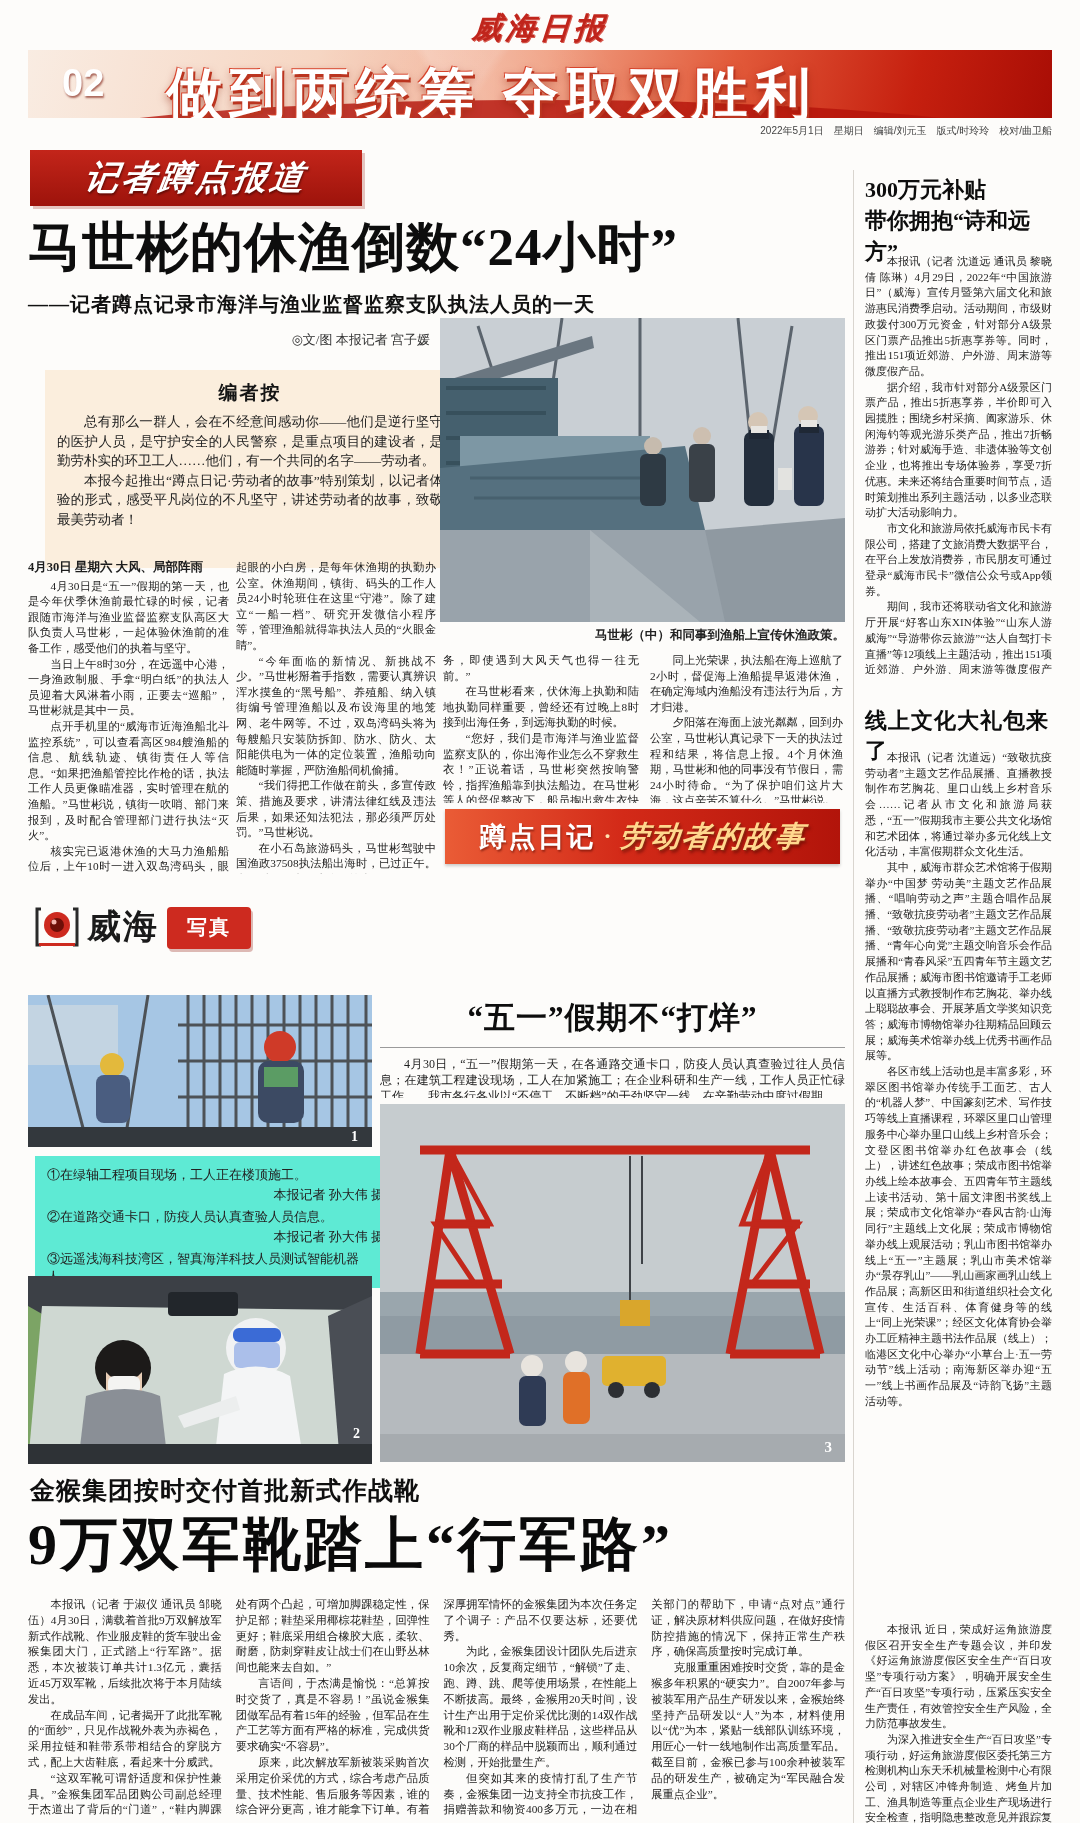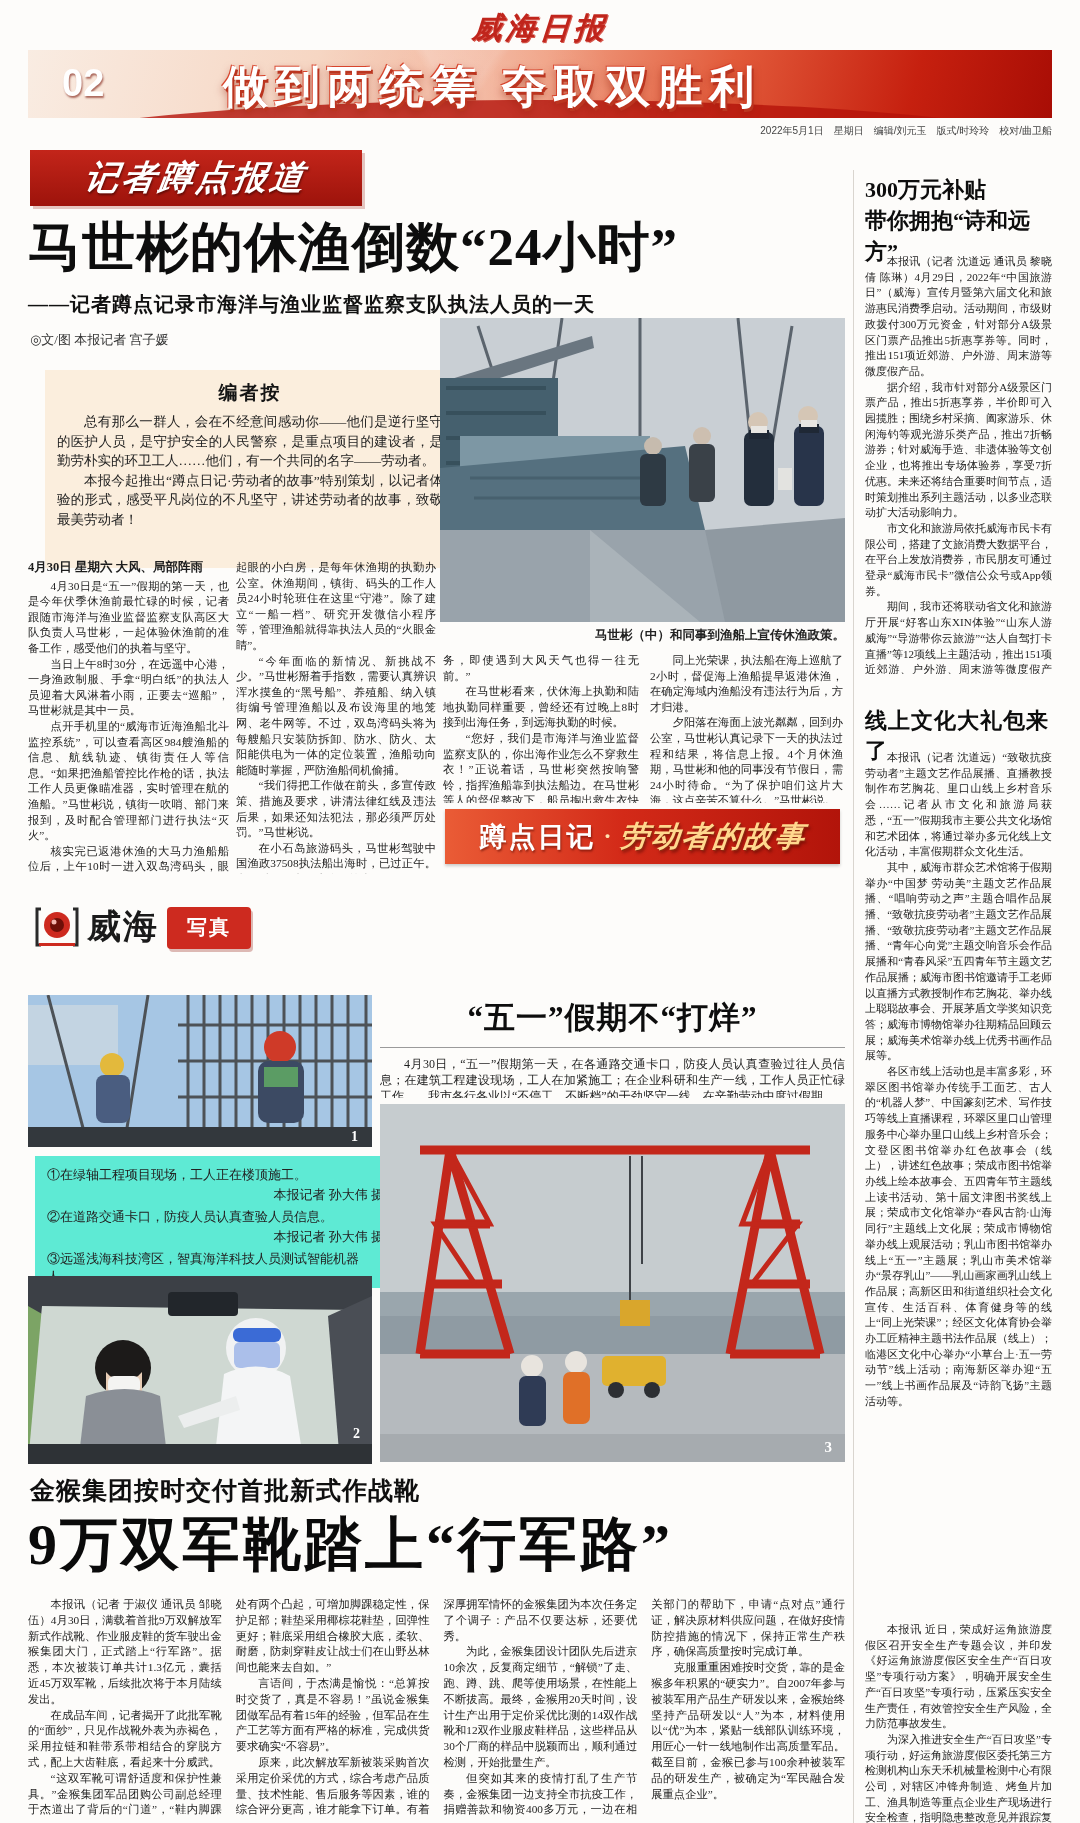--- a/index.html
+++ b/index.html
@@ -14,35 +14,35 @@
   #banner{top:50px;left:28px;width:1024px;height:68px;
           background:linear-gradient(105deg,#f9ece2 0%,#f6d6c3 28%,#f0a184 50%,#e25a3a 68%,#c6200f 86%,#a80d05 100%);
           overflow:hidden;}
   #banner::before{content:"";position:absolute;inset:0;
           background:linear-gradient(60deg,transparent 40%,rgba(255,255,255,.18) 41%,transparent 58%),
                      linear-gradient(-55deg,transparent 55%,rgba(255,255,255,.12) 56%,transparent 72%);}
   #banner::after{content:"";position:absolute;left:-4%;width:108%;bottom:-40px;height:58px;
           border-radius:50% 50% 0 0/100% 100% 0 0;background:#b4130a;opacity:.8;}
   #banner-pageno{left:34px;top:12px;font-size:38px;font-weight:900;color:#fff;
           font-family:"Liberation Sans","DejaVu Sans",sans-serif;text-shadow:1px 2px 2px rgba(120,20,8,.6);z-index:2;}
-  #banner-title{left:0;top:7px;width:928px;text-align:center;font-size:45px;font-weight:900;color:#fff;
+  #banner-title{left:0;top:7px;width:928px;text-align:center;font-size:56px;font-weight:900;color:#fff;
           letter-spacing:7px;z-index:2;
           text-shadow:2px 3px 0 #bb3520,-1px -1px 0 #d8442c,0 4px 8px rgba(140,25,8,.55);}
   #dateline{top:124px;left:28px;width:1024px;text-align:right;font-size:10px;color:#444;
           font-family:"Liberation Sans","DejaVu Sans",sans-serif;}
   
   #lead-badge{top:150px;left:30px;width:332px;height:56px;
           background:linear-gradient(180deg,#c3251a,#9d130b);box-shadow:3px 3px 0 rgba(160,30,20,.25);
           display:flex;align-items:center;justify-content:center;}
   #lead-badge span{color:#fff;font-size:34px;font-weight:900;font-style:italic;letter-spacing:3px;
           transform:skewX(-8deg);text-shadow:1px 2px 2px rgba(60,5,0,.6);}
   #lead-headline{top:216px;left:28px;width:817px;font-size:53px;line-height:62px;font-weight:900;
           color:#0d0d0d;letter-spacing:1px;white-space:nowrap;}
   #lead-subhead{top:291px;left:28px;width:817px;font-size:20px;font-weight:700;color:#111;letter-spacing:1px;}
-  #lead-byline{top:331px;left:30px;width:400px;font-size:13px;color:#333;}
+  #lead-byline{top:331px;left:30px;width:400px;font-size:13px;color:#333;text-align:right;}
   #editor-box{top:370px;left:45px;width:386px;height:182px;background:#fbeedd;padding:8px 12px;}
   #editor-box h3{margin:2px 0 6px;text-align:center;font-size:19px;letter-spacing:2px;color:#151515;}
   #editor-box .para{margin:0;font-size:13.5px;line-height:19.5px;text-align:justify;text-indent:2em;color:#222;}
   .newscol{font-size:11.3px;line-height:15.6px;text-align:justify;color:#1d1d1d;}
   .newscol .para{margin:0;text-indent:2em;}
   .newscol.cont .para:first-child{text-indent:0;}
   #lead-col1{top:560px;left:28px;width:201px;height:314px;}
   #lead-col2{top:560px;left:236px;width:200px;height:314px;}
   #lead-col3{top:653px;left:443px;width:196px;height:150px;}
   #lead-col4{top:653px;left:650px;width:193px;height:150px;}

